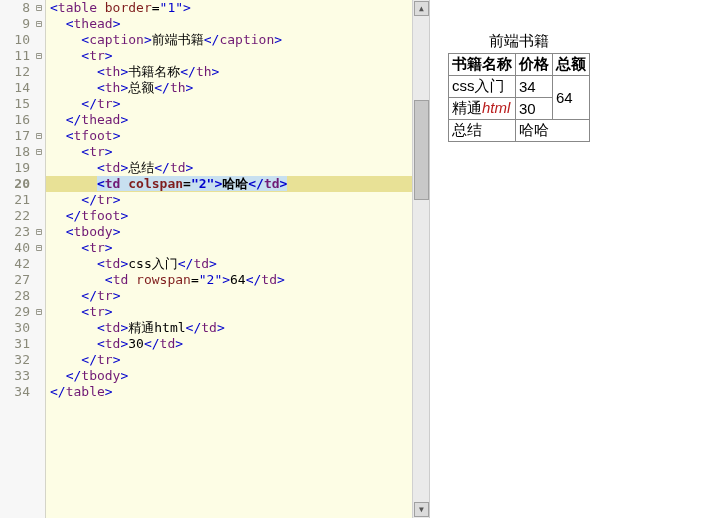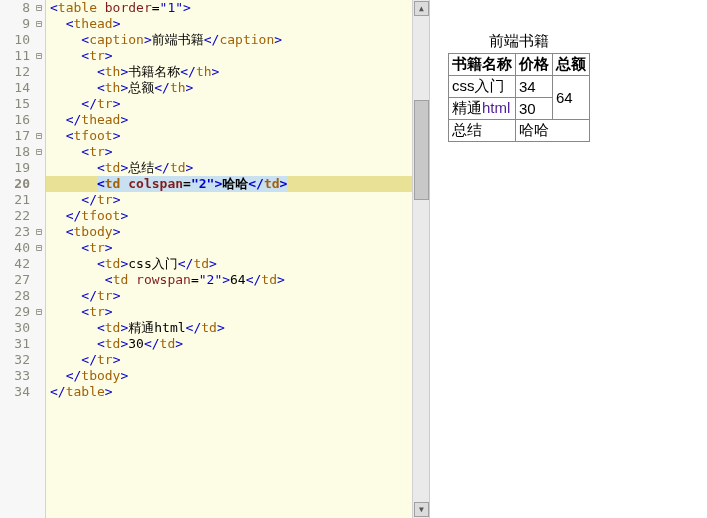--- a/index.html
+++ b/index.html
@@ -6,37 +6,37 @@
 body { margin: 0; font-family: Consolas, Monaco, monospace; font-size: 13px; background: #fff; }
 .container { display: flex; width: 707px; height: 518px; }
 .editor { width: 430px; background: #FDFDE5; border-right: 1px solid #ccc; position: relative; }
 .gutter { position: absolute; left: 0; top: 0; width: 46px; height: 100%; background: #f7f7f7; border-right: 1px solid #d4d4c8; }
 .line { display: flex; height: 16px; line-height: 16px; white-space: pre; }
 .ln { width: 32px; text-align: right; color: #8a8a7a; padding-right: 2px; position: relative; z-index: 2; }
 .fold { width: 14px; text-align: center; color: #7a7a6a; font-size: 10px; position: relative; z-index: 2; }
 .code { padding-left: 4px; position: relative; z-index: 2; }
 .hl { background: #E8E196; font-weight: bold; }
 .sel { background: #c8e0f0; }
-.tag { color: #a16207; }
+.tag { color: #701a75; }
 .attr { color: #7f1d1d; }
 .val { color: #0000cc; }
 .txt { color: #000; }
 .angle { color: #0000cc; }
 .scroll { position: absolute; right: 0; top: 0; width: 17px; height: 100%; background: #eaeaea; border-left: 1px solid #d0d0d0; }
 .thumb { position: absolute; width: 15px; left: 1px; top: 100px; height: 100px; background: #c8c8c8; border: 1px solid #a0a0a0; }
 .arrow { position: absolute; width: 15px; height: 15px; left: 1px; background: #dcdcdc; border: 1px solid #a0a0a0; font-size: 8px; text-align: center; line-height: 13px; color: #555; }
 .arrow.up { top: 1px; }
 .arrow.down { bottom: 1px; }
 .preview { flex: 1; background: #fff; padding: 30px 18px; }
 .ptable { border-collapse: collapse; font-family: "Microsoft YaHei", SimSun, sans-serif; font-size: 15px; }
 .ptable caption { caption-side: top; padding: 2px; font-family: SimSun; }
 .ptable th, .ptable td { border: 1px solid #888; padding: 1px 3px; text-align: left; }
 .ptable { border: 1px solid #888; }
 .ptable th { font-weight: bold; }
-.htmlw { color: #4c1d95; }
+.htmlw { color: #b91c1c; font-style: italic; }
 </style>
 </head>
 <body>
 
 <div class="container">
   <div class="editor">
     <div class="gutter"></div>
     <div id="code-lines">
         <div class="line"><span class="ln">8</span><span class="fold">⊟</span><span class="code"><span class="angle">&lt;</span><span class="tag">table</span><span class="txt"> </span><span class="attr">border</span><span class="txt">=</span><span class="val">"1"</span><span class="angle">&gt;</span></span></div>
         <div class="line"><span class="ln">9</span><span class="fold">⊟</span><span class="code">  <span class="angle">&lt;</span><span class="tag">thead</span><span class="angle">&gt;</span></span></div>

